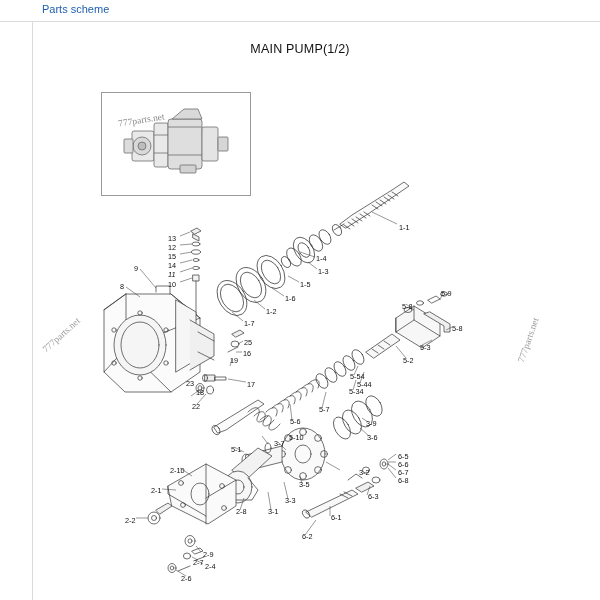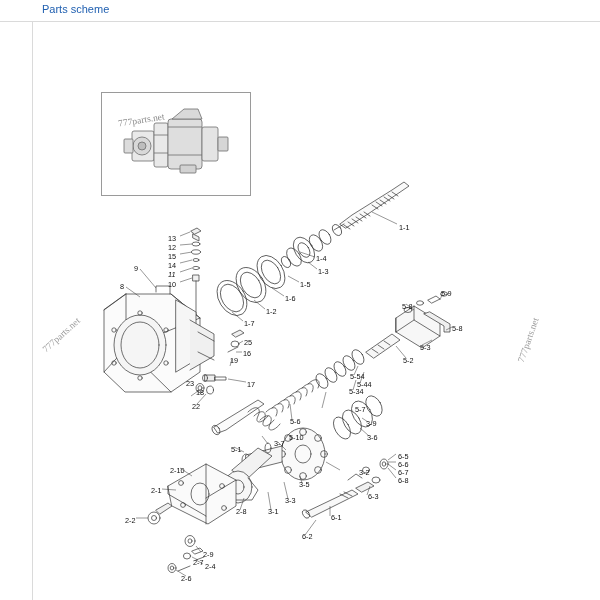--- a/index.html
+++ b/index.html
@@ -110,20 +110,21 @@
 </style>
 </head>
 <body>
 
 <div id="page">
 
   <div class="breadcrumb">Parts scheme</div>
   <div class="rule-top"></div>
   <div class="rule-left"></div>
 
+  <div class="page-title">MAIN PUMP(1/2)</div>
 
   <div class="photo-box">
     <svg width="148" height="102" viewBox="0 0 148 102">
       <g stroke="#6d6d6d" fill="#e9e9e9" stroke-width="0.8">
         <rect x="30" y="38" width="22" height="30" rx="2"></rect>
         <rect x="52" y="30" width="14" height="44" rx="2"></rect>
         <rect x="66" y="26" width="34" height="50" rx="3" fill="#dedede"></rect>
         <rect x="100" y="34" width="16" height="34" rx="2" fill="#e4e4e4"></rect>
         <rect x="116" y="44" width="10" height="14" rx="1" fill="#d6d6d6"></rect>
         <circle cx="40" cy="53" r="9" fill="#d8d8d8"></circle>
@@ -393,21 +394,21 @@
       <div class="lbl" style="left: 243px; top: 350px;">16</div>
       <div class="lbl" style="left: 230px; top: 357px;">19</div>
       <div class="lbl" style="left: 247px; top: 381px;">17</div>
       <div class="lbl" style="left: 196px; top: 389px;">18</div>
       <div class="lbl" style="left: 186px; top: 380px;">23</div>
       <div class="lbl" style="left: 192px; top: 403px;">22</div>
       <div class="lbl" style="left: 231px; top: 446px;">5-1</div>
       <div class="lbl" style="left: 257px; top: 434px; padding-left: 32px;">5-10</div>
       <div class="lbl" style="left: 290px; top: 418px;">5-6</div>
       <div class="lbl" style="left: 274px; top: 440px;">3-7</div>
-      <div class="lbl" style="left: 319px; top: 406px; margin-left: 36px;">5-7</div>
+      <div class="lbl" style="left: 319px; top: 406px;">5-7</div>
       <div class="lbl" style="left: 349px; top: 388px;">5-34</div>
       <div class="lbl" style="left: 357px; top: 381px;">5-44</div>
       <div class="lbl" style="left: 350px; top: 373px;">5-54</div>
       <div class="lbl" style="left: 403px; top: 357px;">5-2</div>
       <div class="lbl" style="left: 420px; top: 344px;">5-3</div>
       <div class="lbl" style="left: 402px; top: 303px;">5-8</div>
       <div class="lbl" style="left: 441px; top: 290px;">5-9</div>
       <div class="lbl" style="left: 452px; top: 325px;">5-8</div>
       <div class="lbl" style="left: 366px; top: 420px;">3-9</div>
       <div class="lbl" style="left: 367px; top: 434px;">3-6</div>

